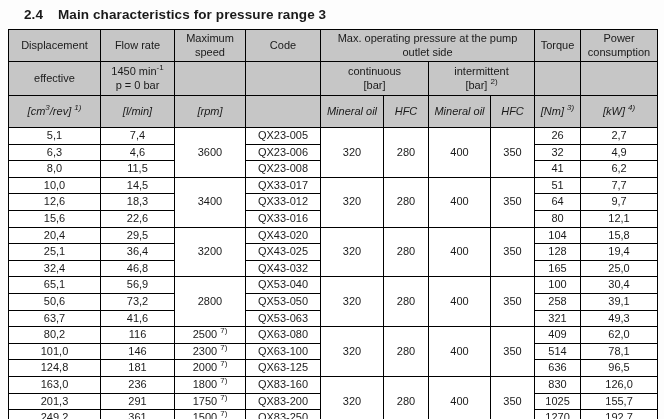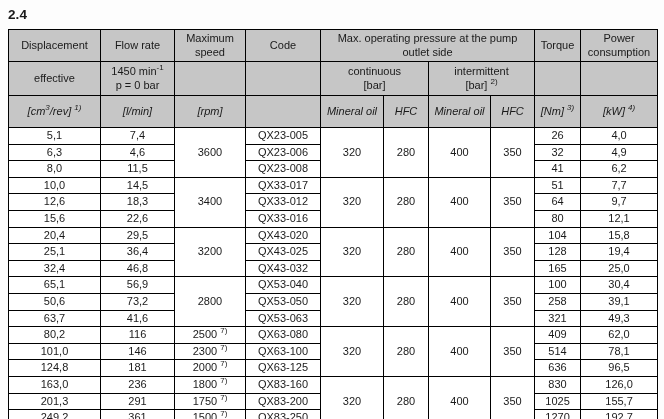--- a/index.html
+++ b/index.html
@@ -7,21 +7,21 @@
     margin: 0; padding: 0;
     width: 664px; height: 419px;
     background: #fdfdfd;
     overflow: hidden;
     font-family: "Liberation Sans", sans-serif;
     color: #1a1a1a;
   }
   .title {
     display: flex;
     align-items: baseline;
-    padding: 7px 0 0 8px;
+    padding: 7px 0 0 24px;
     font-weight: bold;
     font-size: 13.5px;
     letter-spacing: 0.1px;
   }
   .title .num { width: 34px; }
   table {
     border-collapse: collapse;
     table-layout: fixed;
     width: 649px;
     margin: 7px 0 0 8px;
@@ -57,20 +57,21 @@
     font-size: 8px;
     line-height: 0;
     vertical-align: super;
   }
 </style>
 </head>
 <body>
 
 <div class="title">
   <span class="num">2.4</span>
+  <span>Main characteristics for pressure range 3</span>
 </div>
 
 <table>
   <colgroup>
     <col style="width:92px">
       <col style="width:74px">
       <col style="width:71px">
       <col style="width:75px">
     <col style="width:63px">
       <col style="width:45px">
@@ -116,21 +117,21 @@
       <tr class="group-start">
         <td>5,1</td>
         <td>7,4</td>
         <td rowspan="3">3600</td>
         <td>QX23-005</td>
         <td rowspan="3">320</td>
         <td rowspan="3">280</td>
         <td rowspan="3">400</td>
         <td rowspan="3">350</td>
         <td>26</td>
-        <td>4,0</td>
+        <td>2,7</td>
       </tr>
       <tr>
         <td>6,3</td>
         <td>4,6</td>
         <td>QX23-006</td>
         <td>32</td>
         <td>4,9</td>
       </tr>
       <tr>
         <td>8,0</td>

